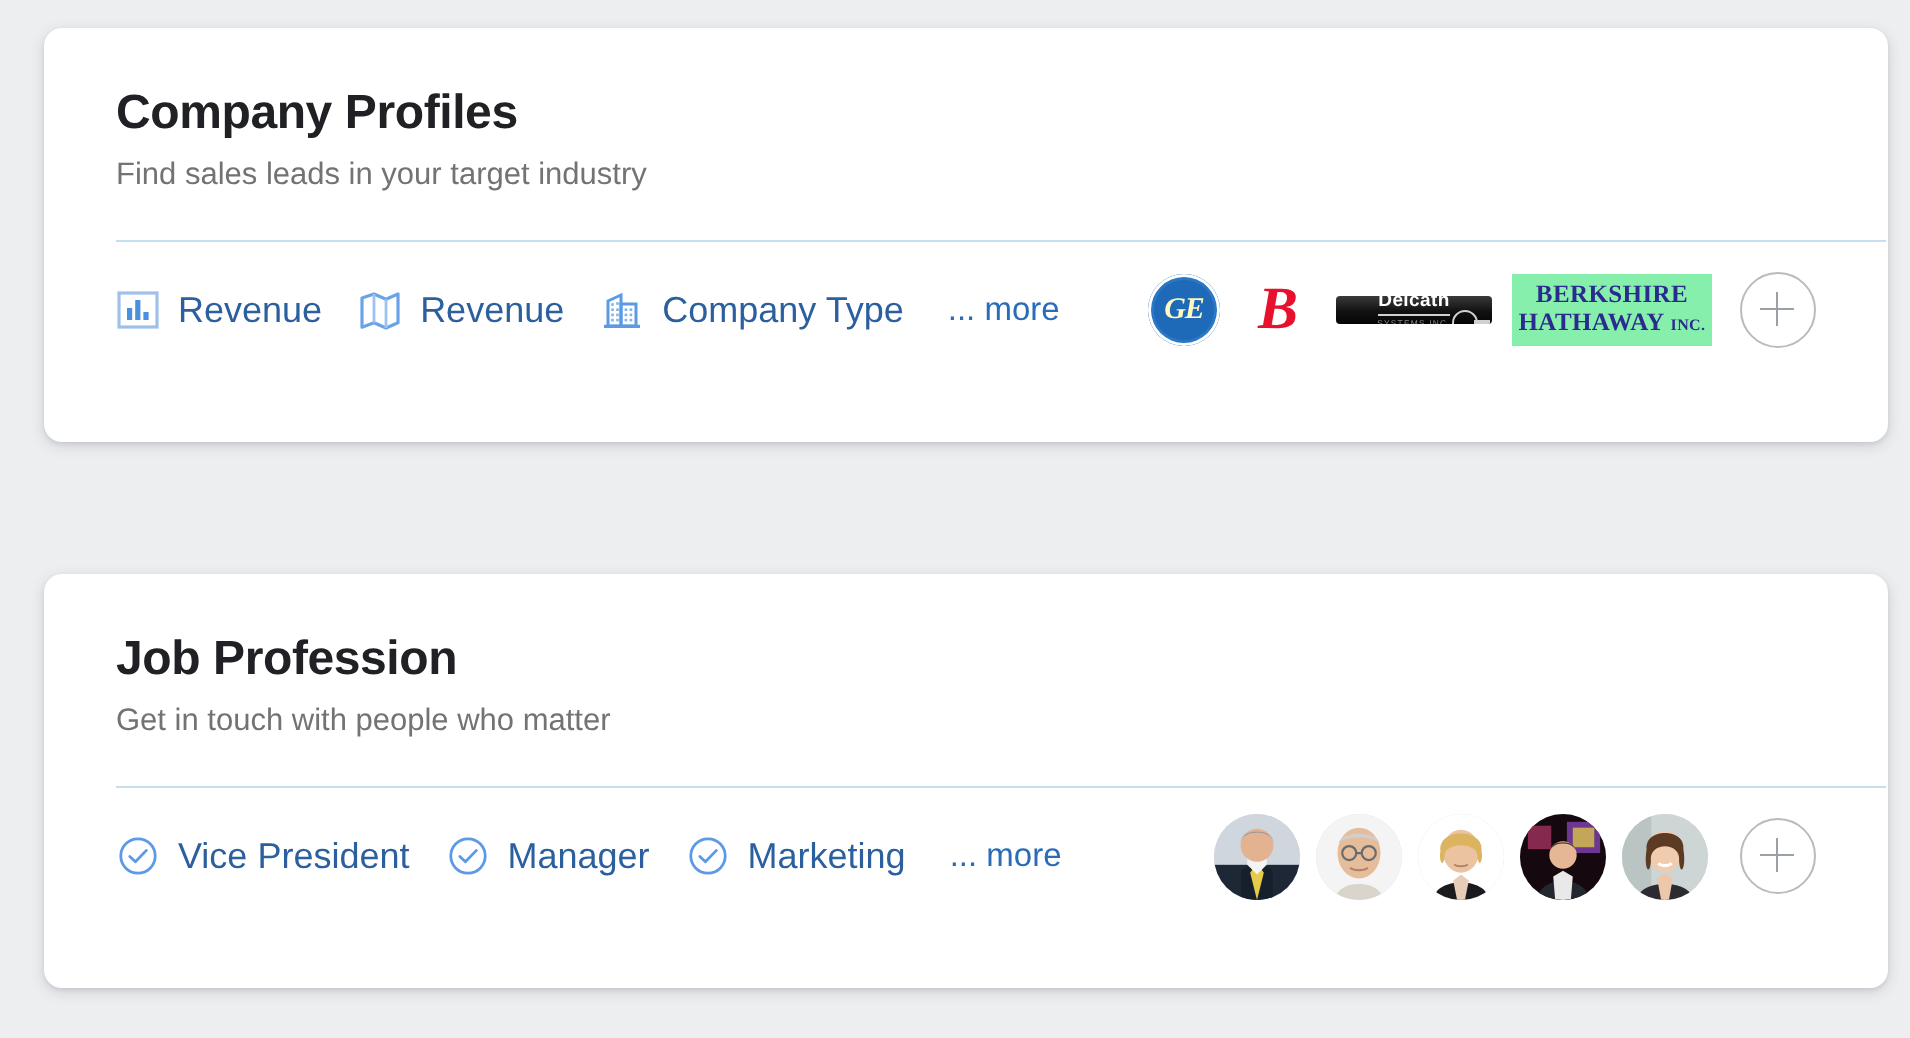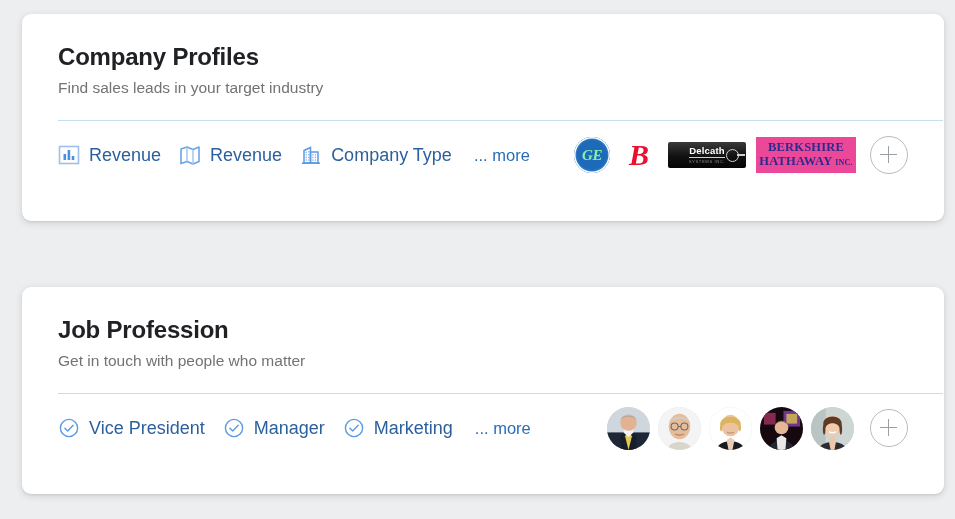--- a/index.html
+++ b/index.html
@@ -115,21 +115,21 @@
   .ge-logo {
     width: 36px; height: 36px; border-radius: 50%;
     background: #1e6ab8;
     display: flex; align-items: center; justify-content: center;
     position: relative;
     box-shadow: inset 0 0 0 1.5px #ffffff, inset 0 0 0 3px #2a77c4;
   }
   .ge-logo span {
     font-family: "Liberation Serif", serif;
     font-style: italic;
-    color: #86efac;
+    color: #fef9c3;
     font-size: 15px;
     letter-spacing: -0.5px;
     font-weight: bold;
   }
 
   
   .b-logo {
     width: 38px; height: 36px;
     display:flex; align-items:center; justify-content:center;
   }
@@ -137,21 +137,21 @@
     font-family: "Liberation Serif", serif;
     font-style: italic;
     font-weight: bold;
     font-size: 30px;
     color: #e8112d;
     line-height: 1;
   }
 
   
   .delcath-logo {
-    width: 78px; height: 26px;
+    width: 78px; height: 14px;
     background: linear-gradient(180deg,#3a3a3a 0%, #111111 55%, #050505 100%);
     border-radius: 2px;
     display: flex; align-items: center; justify-content: center;
     flex-direction: column;
     position: relative;
     overflow: hidden;
   }
   .delcath-main {
     color: #ffffff;
     font-size: 9.5px;
@@ -180,21 +180,21 @@
     content: "";
     position: absolute;
     right: -7px; top: 4px;
     width: 8px; height: 1.6px;
     background: #d0d0d0;
   }
 
   
   .berk-logo {
     width: 100px; height: 36px;
-    background: #ec4899;
+    background: #86efac;
     display: flex; flex-direction: column;
     align-items: center; justify-content: center;
     font-family: "Liberation Serif", serif;
     color: #2b2b8f;
   }
   .berk-l1 { font-size: 12.5px; letter-spacing: 0.2px; line-height: 14px; font-weight: bold; }
   .berk-l2 { font-size: 12.5px; letter-spacing: 0.2px; line-height: 14px; font-weight: bold; }
   .berk-small { font-size: 8px; }
 
   

